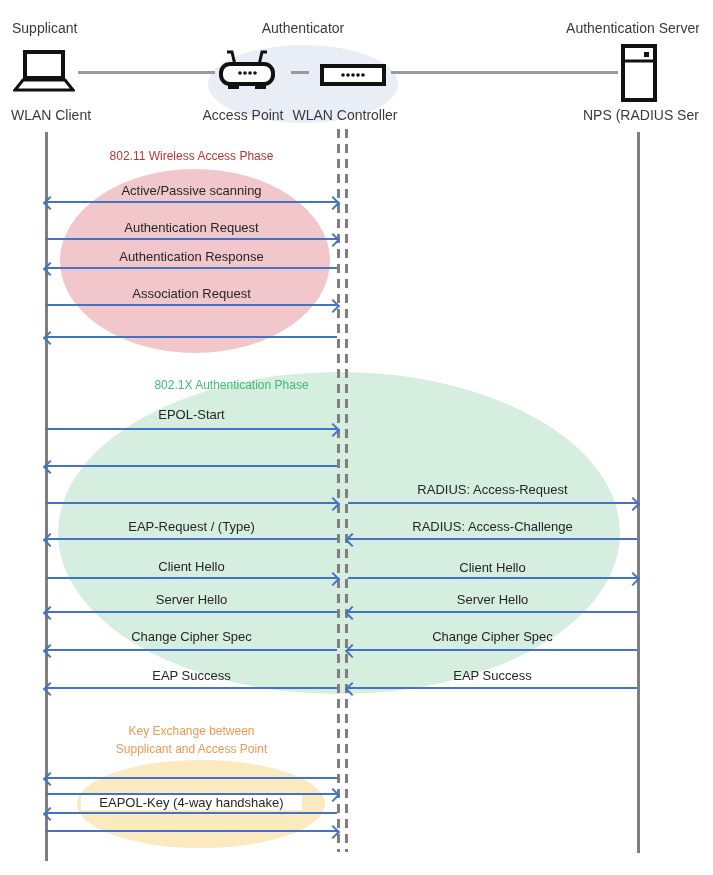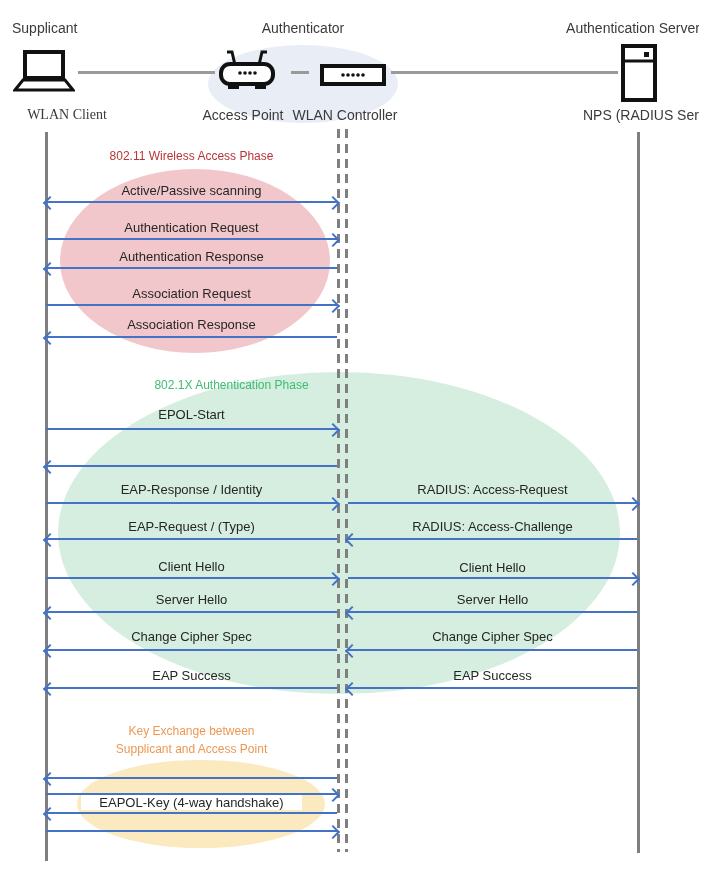--- a/index.html
+++ b/index.html
@@ -83,21 +83,21 @@
     <circle cx="33" cy="11" r="1.8" fill="#111"></circle>
       <circle cx="38" cy="11" r="1.8" fill="#111"></circle>
     <circle cx="43" cy="11" r="1.8" fill="#111"></circle>
   </svg>
   <svg class="icon" style="left:621px;top:44px;" width="36" height="58" viewBox="0 0 36 58">
     <rect x="2" y="2" width="32" height="54" fill="#fff" stroke="#111" stroke-width="4"></rect>
     <line x1="2" y1="17" x2="34" y2="17" stroke="#111" stroke-width="3"></line>
     <rect x="23" y="8" width="5" height="5" fill="#111"></rect>
   </svg>
 
-  <div class="node-label" style="left:16px;width:102px;font-family:Liberation Serif, serif;">WLAN Client</div>
+  <div class="node-label" style="left:0px;width:102px;">WLAN Client</div>
   <div class="node-label" style="left:183px;width:120px;">Access Point</div>
   <div class="node-label" style="left:285px;width:120px;">WLAN Controller</div>
   <div class="node-label" style="left:573px;width:160px;">NPS (RADIUS Server)</div>
 
   <div class="lifeline" style="left:45px;top:132px;height:729px;"></div>
   <div class="lifeline dashed" style="left:337px;top:129px;height:723px;"></div>
   <div class="lifeline dashed" style="left:345px;top:129px;height:723px;"></div>
   <div class="lifeline" style="left:637px;top:132px;height:721px;"></div>
 
   <div class="phase-title pt-red col-left" style="top:147px;">802.11 Wireless Access Phase</div>
@@ -107,31 +107,29 @@
 
   <div class="msg col-left" style="top:220px;">Authentication Request</div>
   <div class="arrow col-left dir-right" style="top:238px;"></div>
 
   <div class="msg col-left" style="top:249px;">Authentication Response</div>
   <div class="arrow col-left dir-left" style="top:267px;"></div>
 
   <div class="msg col-left" style="top:286px;">Association Request</div>
   <div class="arrow col-left dir-right" style="top:304px;"></div>
 
-  <div class="msg col-left" style="top:317px;">Association Response</div>
   <div class="arrow col-left dir-left" style="top:336px;"></div>
 
   <div class="phase-title pt-green col-left" style="top:376px;">802.1X Authentication Phase</div>
 
   <div class="msg col-left" style="top:407px;">EPOL-Start</div>
   <div class="arrow col-left dir-right" style="top:428px;"></div>
 
   <div class="arrow col-left dir-left" style="top:465px;"></div>
 
-  <div class="msg col-left" style="top:482px;">EAP-Response / Identity</div>
   <div class="arrow col-left dir-right" style="top:502px;"></div>
   <div class="msg col-right" style="top:482px;">RADIUS: Access-Request</div>
   <div class="arrow col-right dir-right" style="top:502px;"></div>
 
   <div class="msg col-left" style="top:519px;">EAP-Request / (Type)</div>
   <div class="arrow col-left dir-left" style="top:538px;"></div>
   <div class="msg col-right" style="top:519px;">RADIUS: Access-Challenge</div>
   <div class="arrow col-right dir-left" style="top:538px;"></div>
 
   <div class="msg col-left" style="top:559px;">Client Hello</div>

